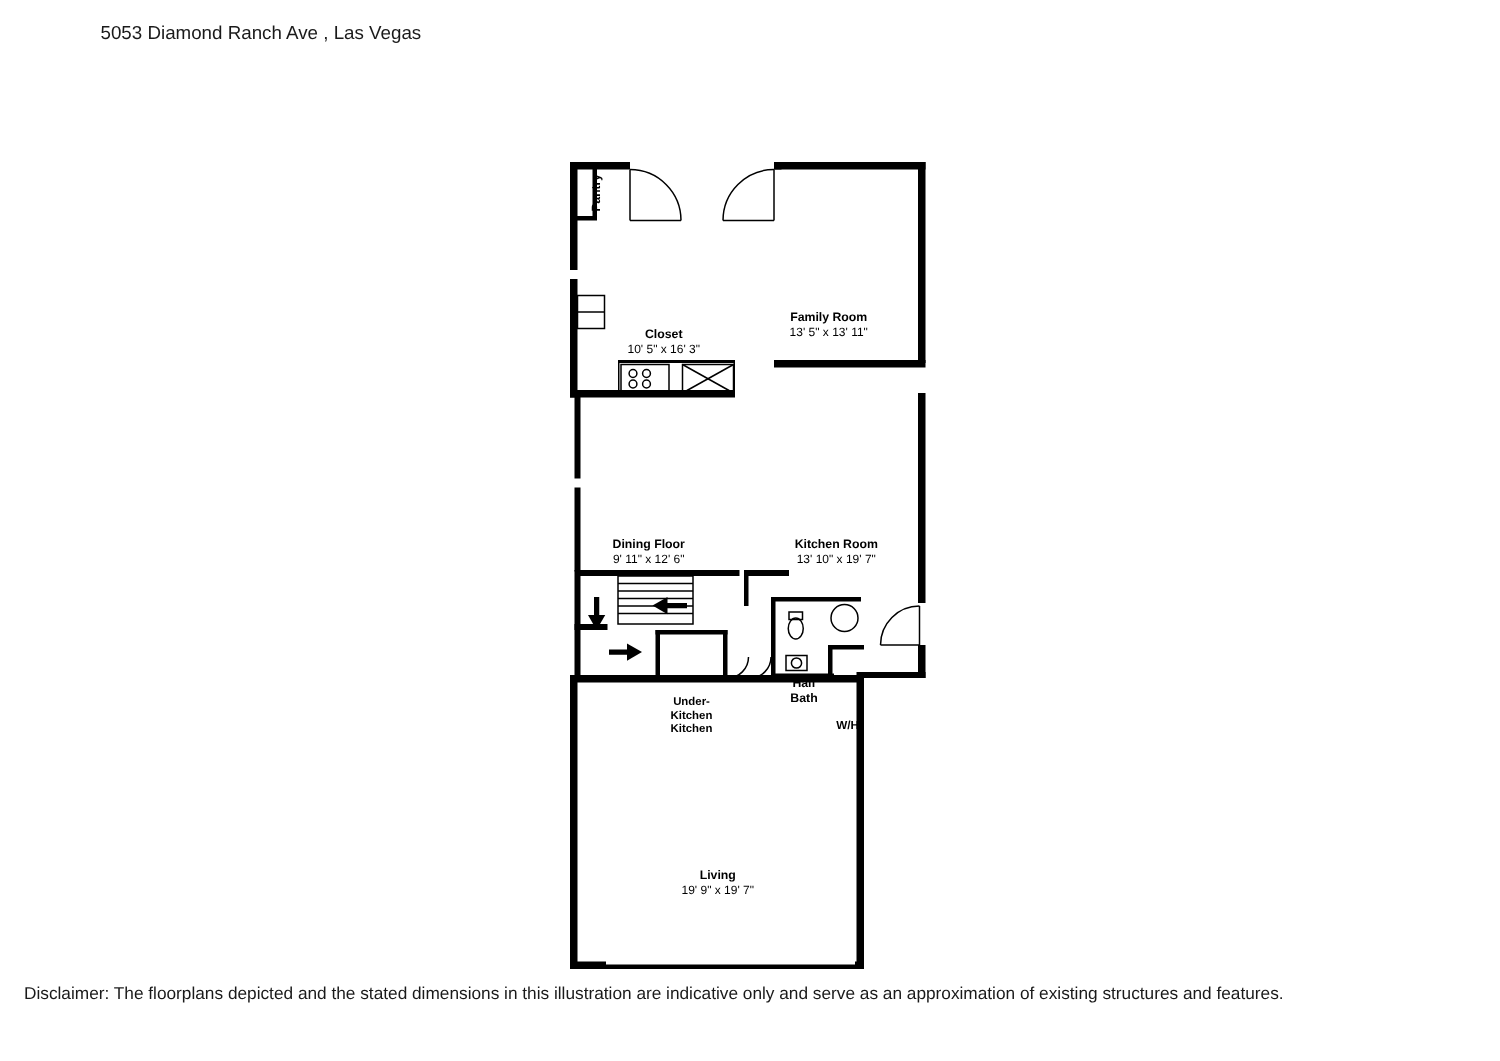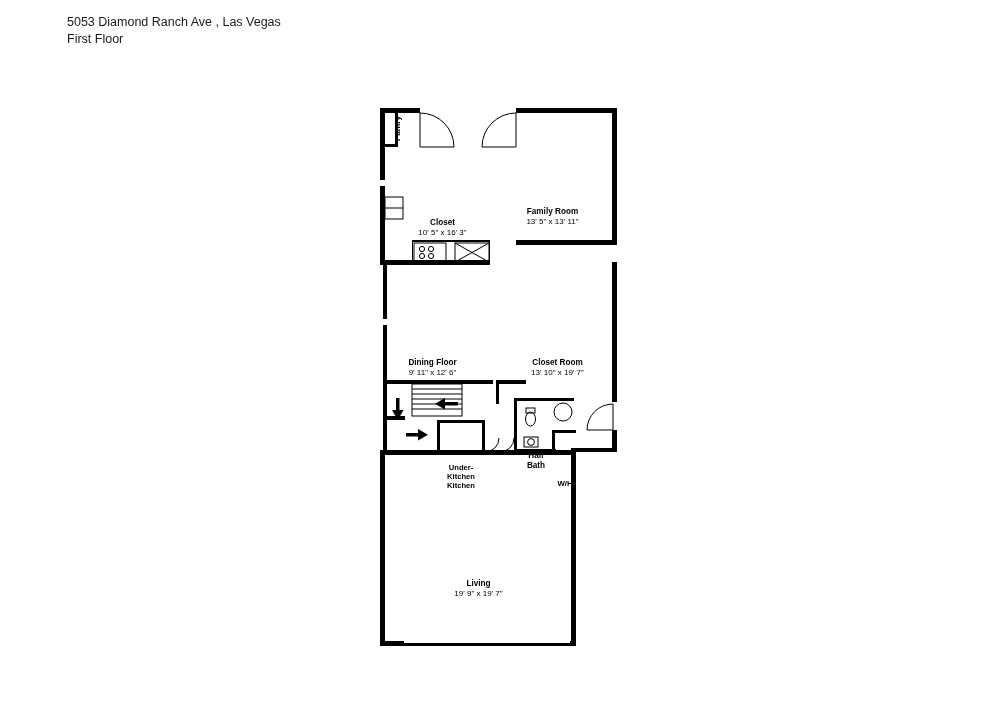--- a/index.html
+++ b/index.html
@@ -107,21 +107,20 @@
     width: 1000px;
     height: 707px;
     pointer-events: none;
   }
 </style>
 </head>
 <body>
 
 <div id="header">
   <div class="addr">5053 Diamond Ranch Ave , Las Vegas</div>
-  <div class="floor">First Floor</div>
 </div>
 
 <div id="plan">
 
   <div class="whitefill" style="left:383px; top:110px; width:234px; height:538px;"></div>
 
   <div class="wall" style="left:380px; top:108px; width:40px; height:5px;"></div>
   <div class="wall" style="left:516px; top:108px; width:101px; height:5px;"></div>
 
   <div class="wall" style="left:380px; top:108px; width:5px; height:40px;"></div>
@@ -274,21 +273,21 @@
     <span>Family Room</span>
     <span class="dim">13' 5" x 13' 11"</span>
   </div>
 
   <div class="roomlabel" style="left:375px; top:319px; width:115px;">
     <span>Dining Floor</span>
     <span class="dim">9' 11" x 12' 6"</span>
   </div>
 
   <div class="roomlabel" style="left:500px; top:319px; width:115px;">
-    <span>Closet Room</span>
+    <span>Kitchen Room</span>
     <span class="dim">13' 10" x 19' 7"</span>
   </div>
 
   <div class="roomlabel" style="left:421px; top:540px; width:115px;">
     <span>Living</span>
     <span class="dim">19' 9" x 19' 7"</span>
   </div>
 
   <div class="vlabel" style="left:393px; top:141px;">Pantry</div>
 
@@ -301,13 +300,14 @@
 
   <div class="roomlabel multiline" style="left:440px; top:424px; width:42px; font-size:7.6px;">
     <span>Under-</span><br>
     <span>Kitchen</span><br>
     <span>Kitchen</span>
   </div>
 
 </div>
 
 <div id="footer">
+  <div>Disclaimer: The floorplans depicted and the stated dimensions in this illustration are indicative only and serve as an approximation of existing structures and features.</div>
 </div>
 
 </body></html>

